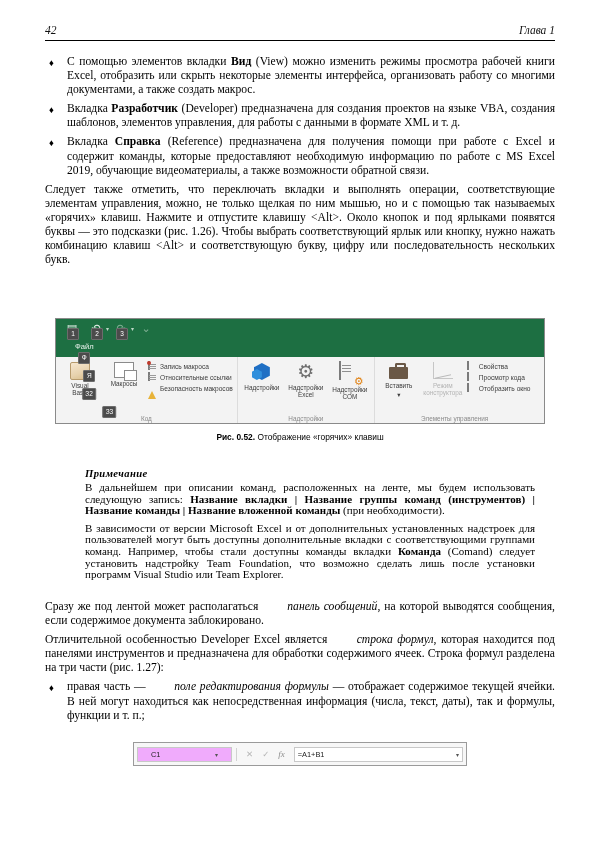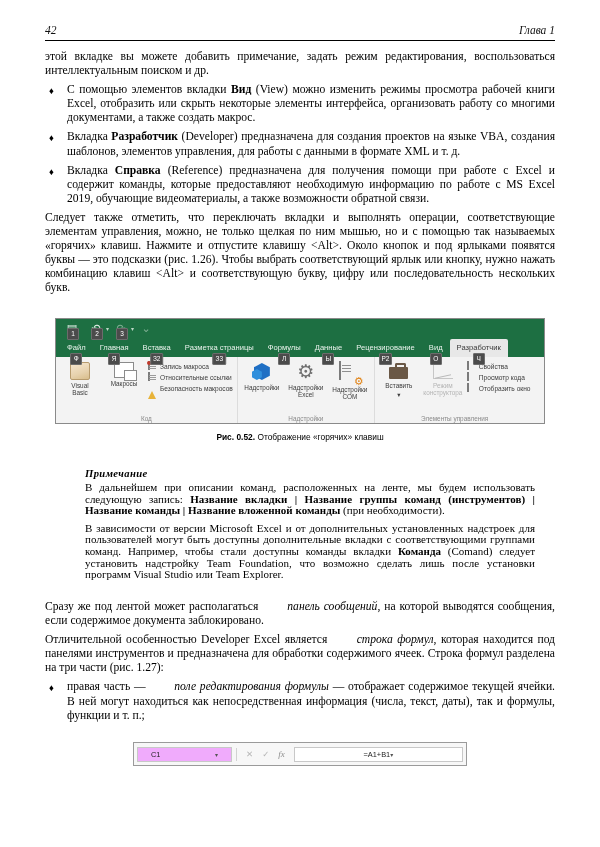--- a/index.html
+++ b/index.html
@@ -138,26 +138,27 @@
     border: 1px solid #6c6c6c;
     border-radius: 1px;
     min-width: 6px;
     text-align: center;
     white-space: nowrap;
     z-index: 6;
   }
   .qat .keytip { left: 7px; top: 7px; }
   .tabs {
     position: absolute;
-    left: 4px;
+    left: 12px;
     bottom: 0;
     width: 100%;
     height: 19px;
     display: flex;
-    align-items: center;
+    align-items: flex-start;
+    flex-direction: column;
   }
   .tab {
     position: relative;
     color: #eaf3ed;
     font-family: "Liberation Sans", sans-serif;
     font-size: 7.6px;
     line-height: 9px;
     padding: 4px 7px 5px 7px;
     white-space: nowrap;
   }
@@ -479,21 +480,21 @@
     color: #8d8d8d;
   }
   .fbar {
     flex: 1;
     height: 15px;
     background: #fff;
     border: 1px solid #c8c8c8;
     box-sizing: border-box;
     display: flex;
     align-items: center;
-    justify-content: center;
+    justify-content: space-between;
     padding: 0 3px;
     margin-left: 4px;
     font-family: "Liberation Sans", sans-serif;
     font-size: 7.4px;
     color: #222;
   }
   .fbar .dd { color: #555; font-size: 6px; }
 </style>
 </head>
 <body>
@@ -501,21 +502,20 @@
 <div class="page">
 
   <div class="runhead">
     <span class="folio">42</span>
     <span class="chap">Глава 1</span>
   </div>
   <div class="runhead-rule"></div>
 
   <div class="content">
 
-    <p class="body">этой вкладке вы можете добавить примечание, задать режим редактирования, воспользоваться интеллектуальным поиском и др.</p>
 
     <div class="bullets">
       <div class="bullet">
         <span class="dia">♦</span>
         <span>С помощью элементов вкладки </span><b class="bd">Вид</b><span> (View) можно изменить режимы просмотра рабочей книги Excel, отобразить или скрыть некоторые элементы интерфейса, организовать работу со многими документами, а также создать макрос.</span>
       </div>
       <div class="bullet">
         <span class="dia">♦</span>
         <span>Вкладка </span><b class="bd">Разработчик</b><span> (Developer) предназначена для создания проектов на языке VBA, создания шаблонов, элементов управления, для работы с данными в формате XML и т. д.</span>
       </div>

